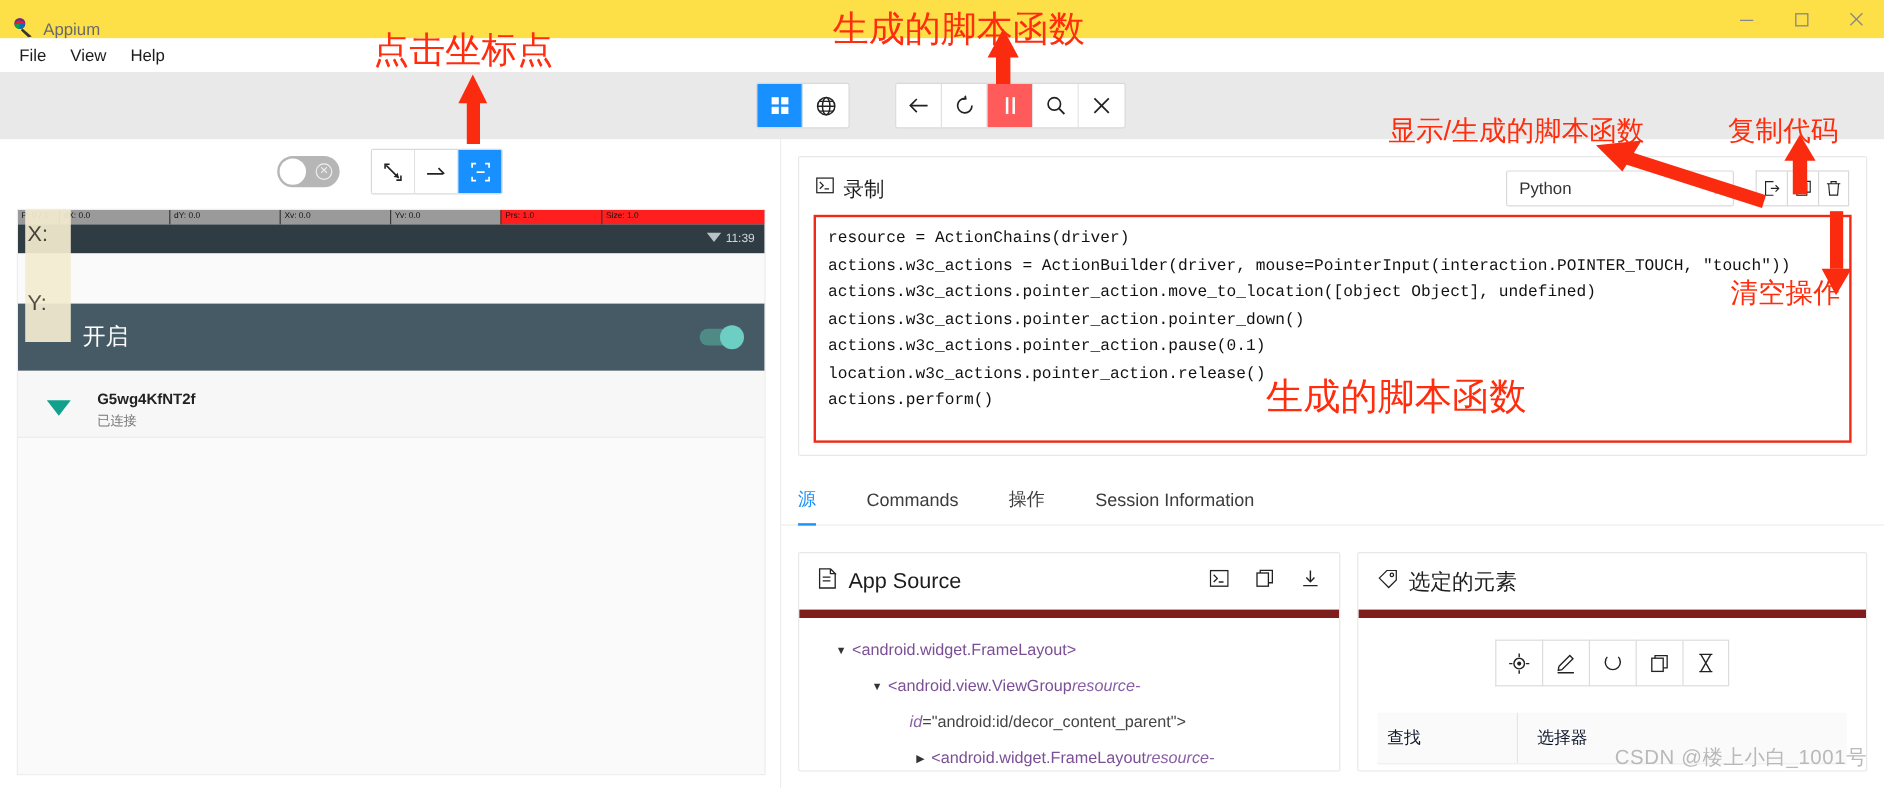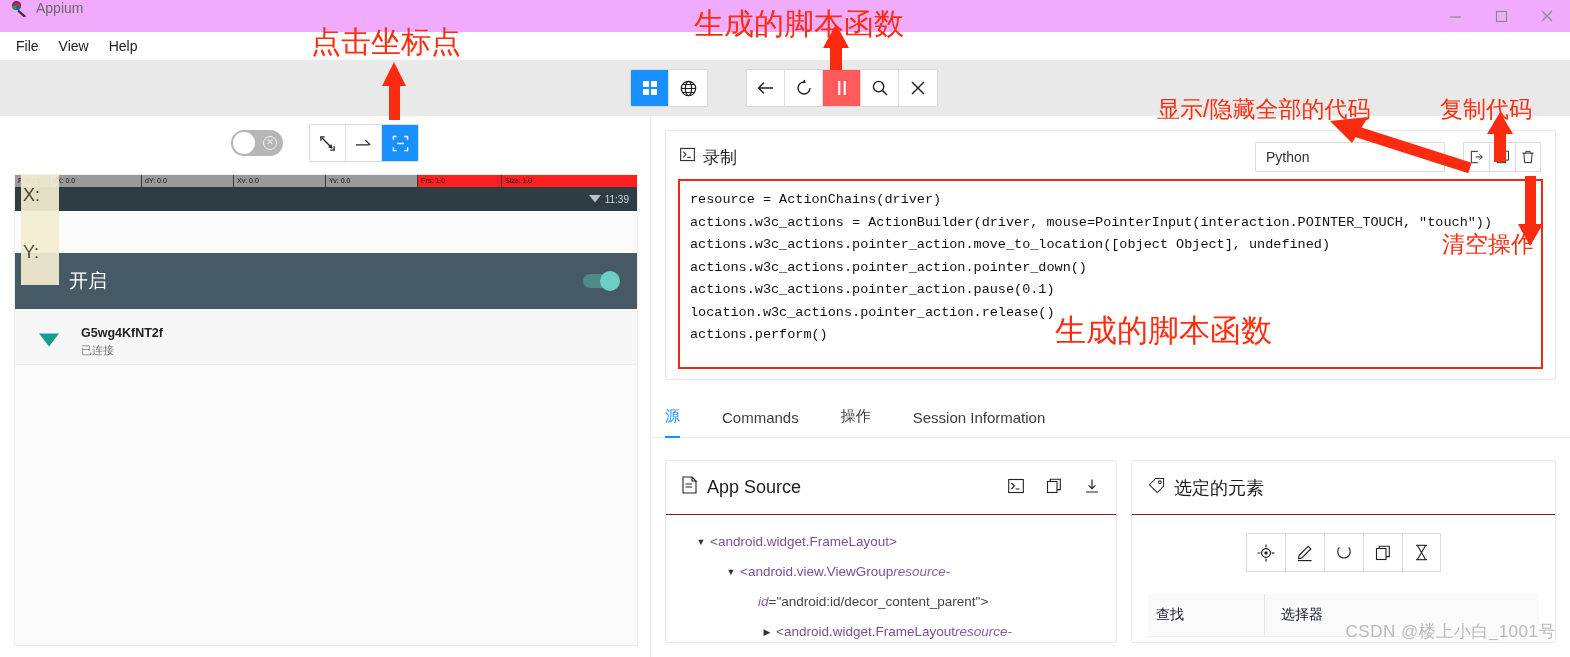--- a/index.html
+++ b/index.html
@@ -7,21 +7,21 @@
   body {
     width:1570px; height:657px;
     font-family:"Liberation Sans", sans-serif;
     background:#ffffff;
     overflow:hidden;
     position:relative;
   }
 
   
   #titlebar{
-    height:32px; background:#f0abfc; display:flex; align-items:flex-start;
+    height:32px; background:#fde047; display:flex; align-items:flex-end;
     border-bottom:0px solid #e8e8e8; position:relative; z-index:5;
   }
   #app-icon{ width:18px;height:18px;margin-left:10px;margin-right:8px;position:relative;}
   #title-text{ font-size:14px;color:#6a6a6a;}
   #winbtns{ margin-left:auto; display:flex; height:32px;}
   .winbtn{ width:46px;height:32px;display:flex;align-items:center;justify-content:center;color:#6e6e6e;}
   .winbtn svg{display:block;}
 
   #menubar{
     height:28px;background:#ffffff;display:flex;align-items:center;padding-left:6px;
@@ -143,21 +143,21 @@
          border-bottom:1px solid #ededed; padding-left:14px;}
   .tab{ font-size:15px;color:#3c3c3c;padding:0 18px 11px 0;margin-right:24px;position:relative;}
   .tab.active{ color:#1890ff;}
   .tab.active:after{ content:"";position:absolute;left:0;right:18px;bottom:-1px;height:2px;background:#1890ff;}
 
   
   #bottom{ position:absolute;left:0;right:0;top:330px;bottom:0;display:flex;gap:14px;padding:14px;}
   .card{ background:#fff;border:1px solid #e8e8e8;border-radius:2px;position:relative;overflow:hidden;}
   #src-card{ width:452px;}
   #sel-card{ flex:1;}
-  .card-head{ height:54px;display:flex;align-items:center;padding:0 16px;border-bottom:1px solid #7f1d1d;}
+  .card-head{ height:54px;display:flex;align-items:center;padding:0 16px;border-bottom:7px solid #7f1d1d;}
   .card-title{ font-size:18px;color:#1c1c1c;display:flex;align-items:center;gap:9px;}
   .card-acts{ margin-left:auto;display:flex;gap:22px;color:#2b2b2b;}
   #tree{ padding:12px 6px 0 8px;font-size:13.5px;line-height:30px;color:#6a4b7a;}
   .tnode{ display:flex;align-items:flex-start;}
   .arrow{ width:18px;color:#333;font-size:9px;line-height:30px;text-align:center;flex:0 0 18px;}
   .tname{ color:#7b4f96;}
   .titalic{ font-style:italic;color:#8a5fa8;}
   .tattr{ color:#444;}
   #sel-btns{ display:flex;justify-content:center;margin-top:18px;}
   #sel-btns .b{ width:39px;height:39px;border:1px solid #dcdcdc;border-right:none;display:flex;align-items:center;justify-content:center;background:#fff;}
@@ -553,19 +553,19 @@
     </g>
 
     <g>
       <rect x="1525" y="176" width="11" height="48" fill="#fb2b10"></rect>
       <polygon points="1518,224 1543,224 1530,246" fill="#fb2b10"></polygon>
     </g>
   </svg>
 
   <div class="ann-txt" style="left:311px;top:22px;font-size:30px;">点击坐标点</div>
   <div class="ann-txt" style="left:694px;top:4px;font-size:30px;">生成的脚本函数</div>
-  <div class="ann-txt" style="left:1157px;top:94px;font-size:23px;">显示/隐藏全部的代码</div>
+  <div class="ann-txt" style="left:1157px;top:94px;font-size:23px;">显示/生成的脚本函数</div>
   <div class="ann-txt" style="left:1440px;top:94px;font-size:23px;">复制代码</div>
   <div class="ann-txt" style="left:1442px;top:229px;font-size:23px;">清空操作</div>
   <div class="ann-txt" style="left:1055px;top:310px;font-size:31px;">生成的脚本函数</div>
 </div>
 
 <div id="wm">CSDN @楼上小白_1001号</div>
 
 </body></html>

